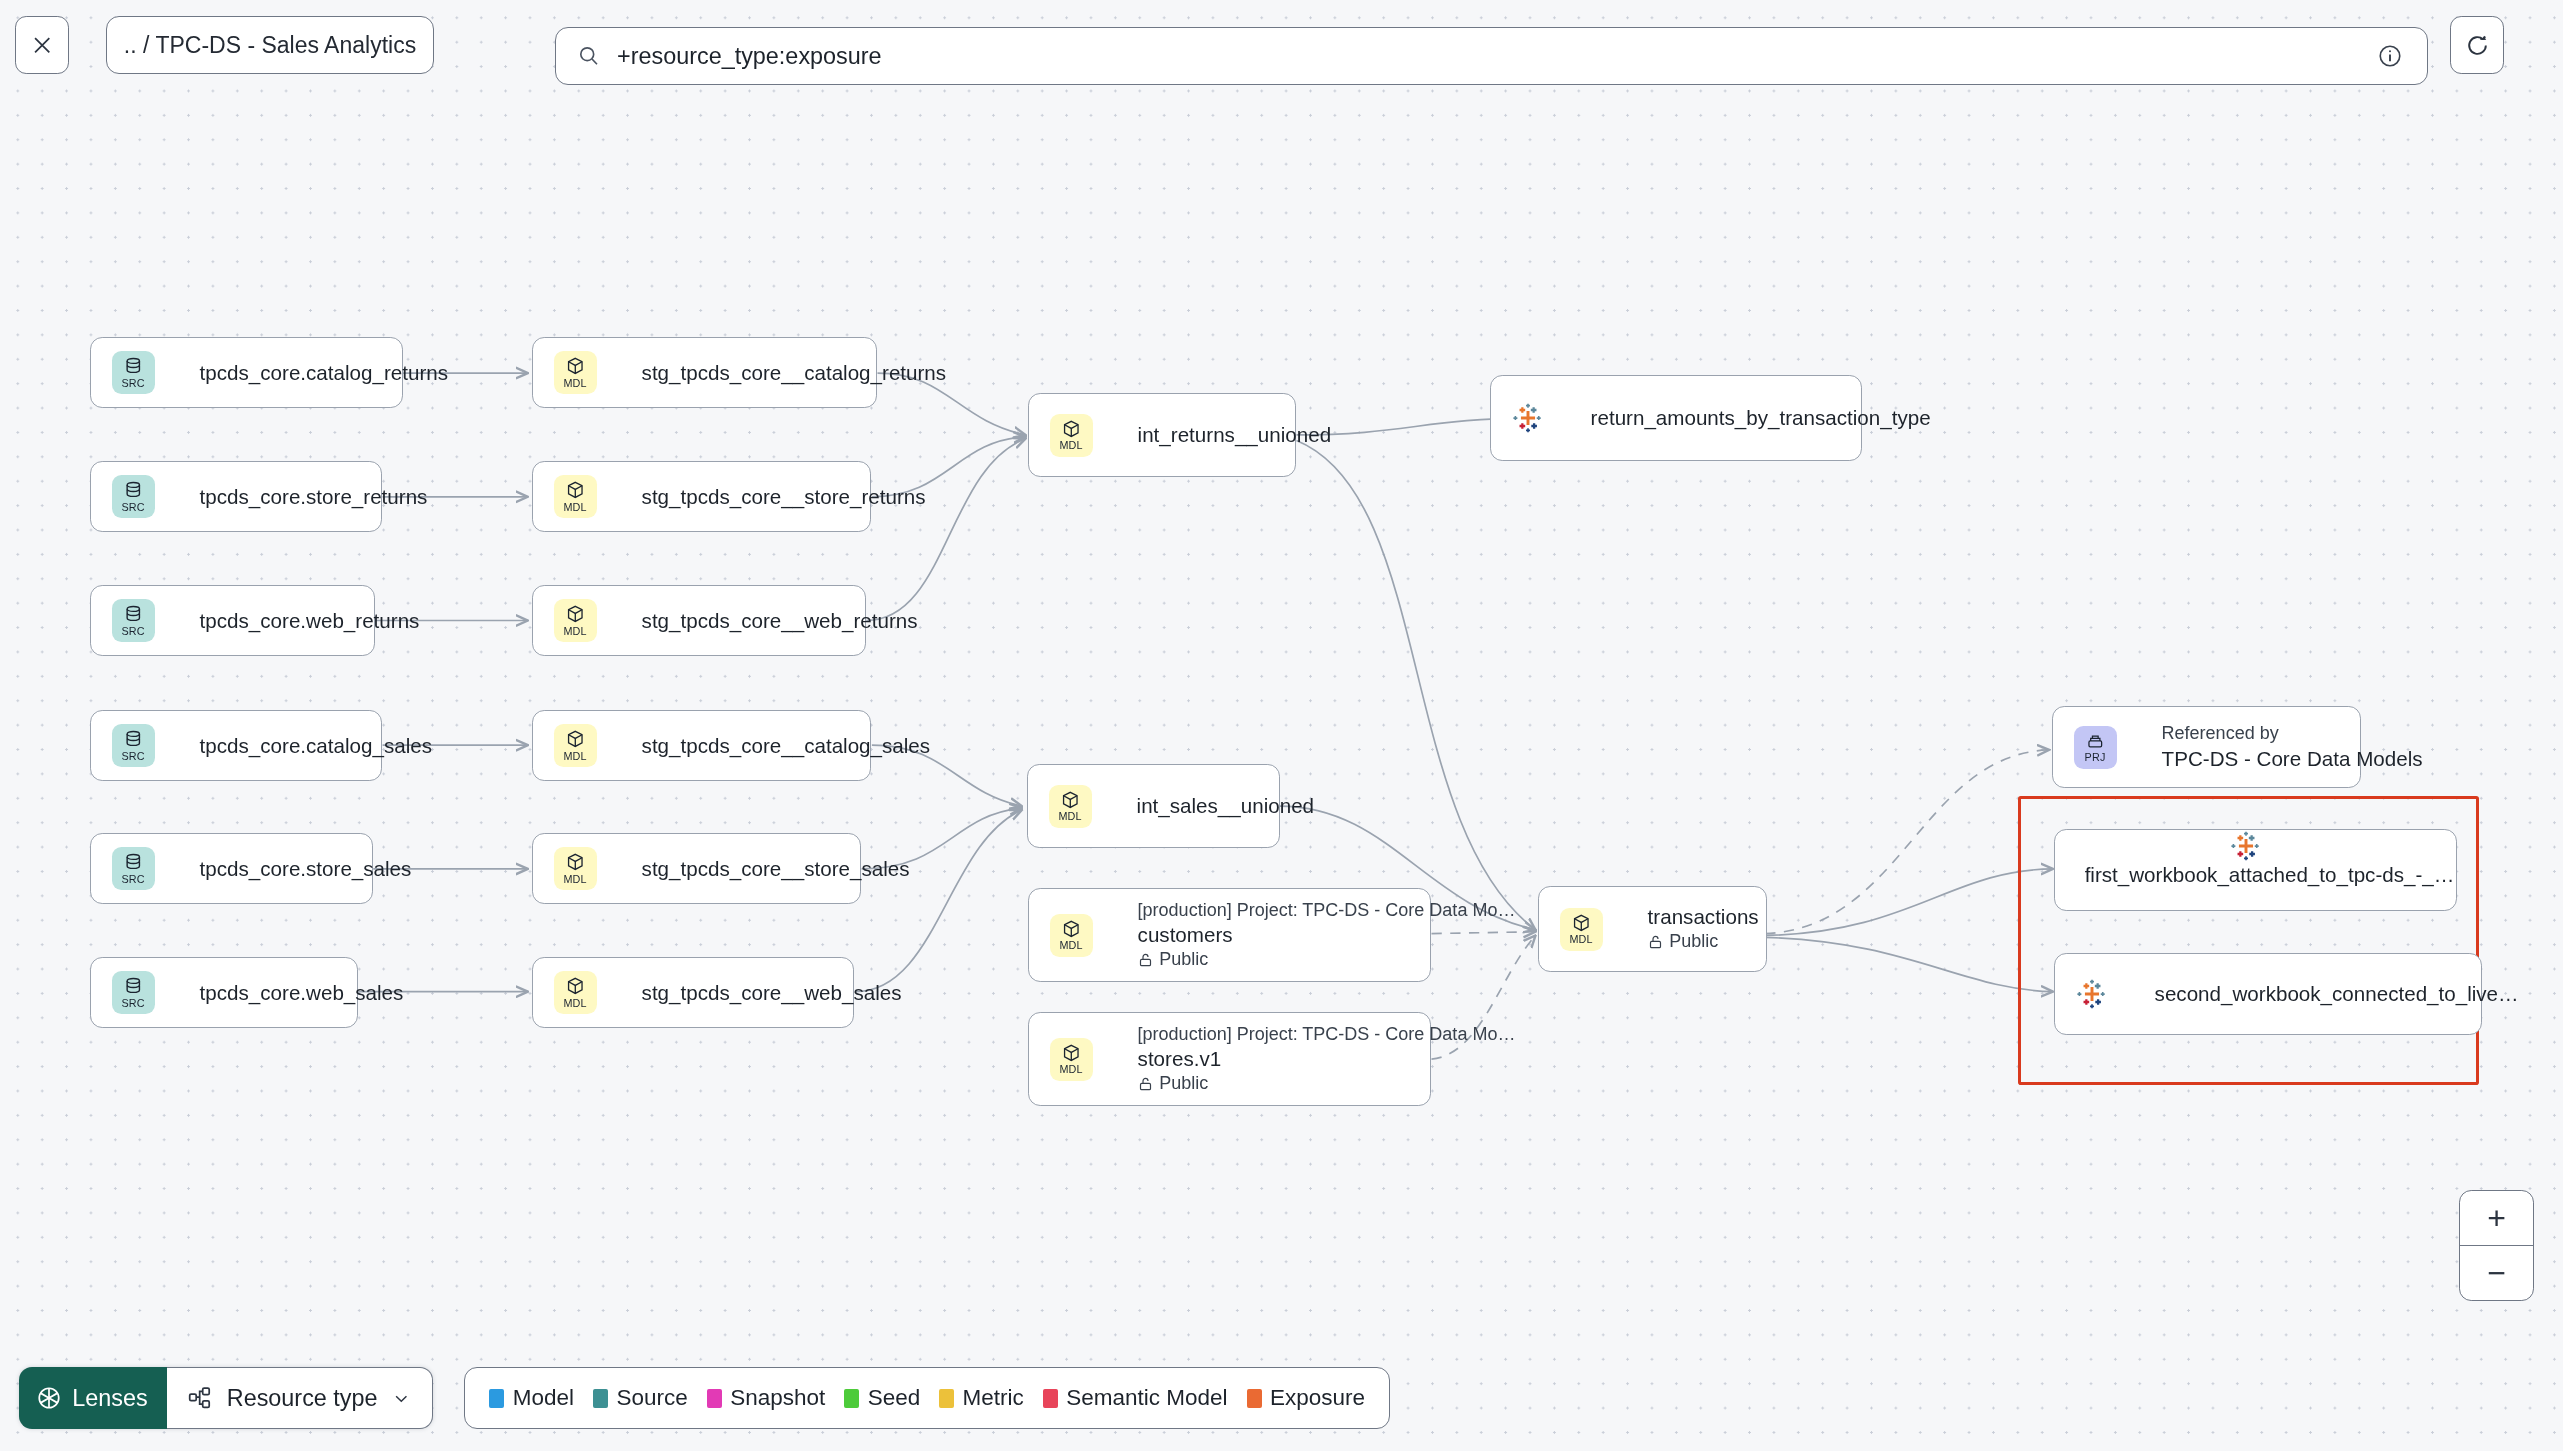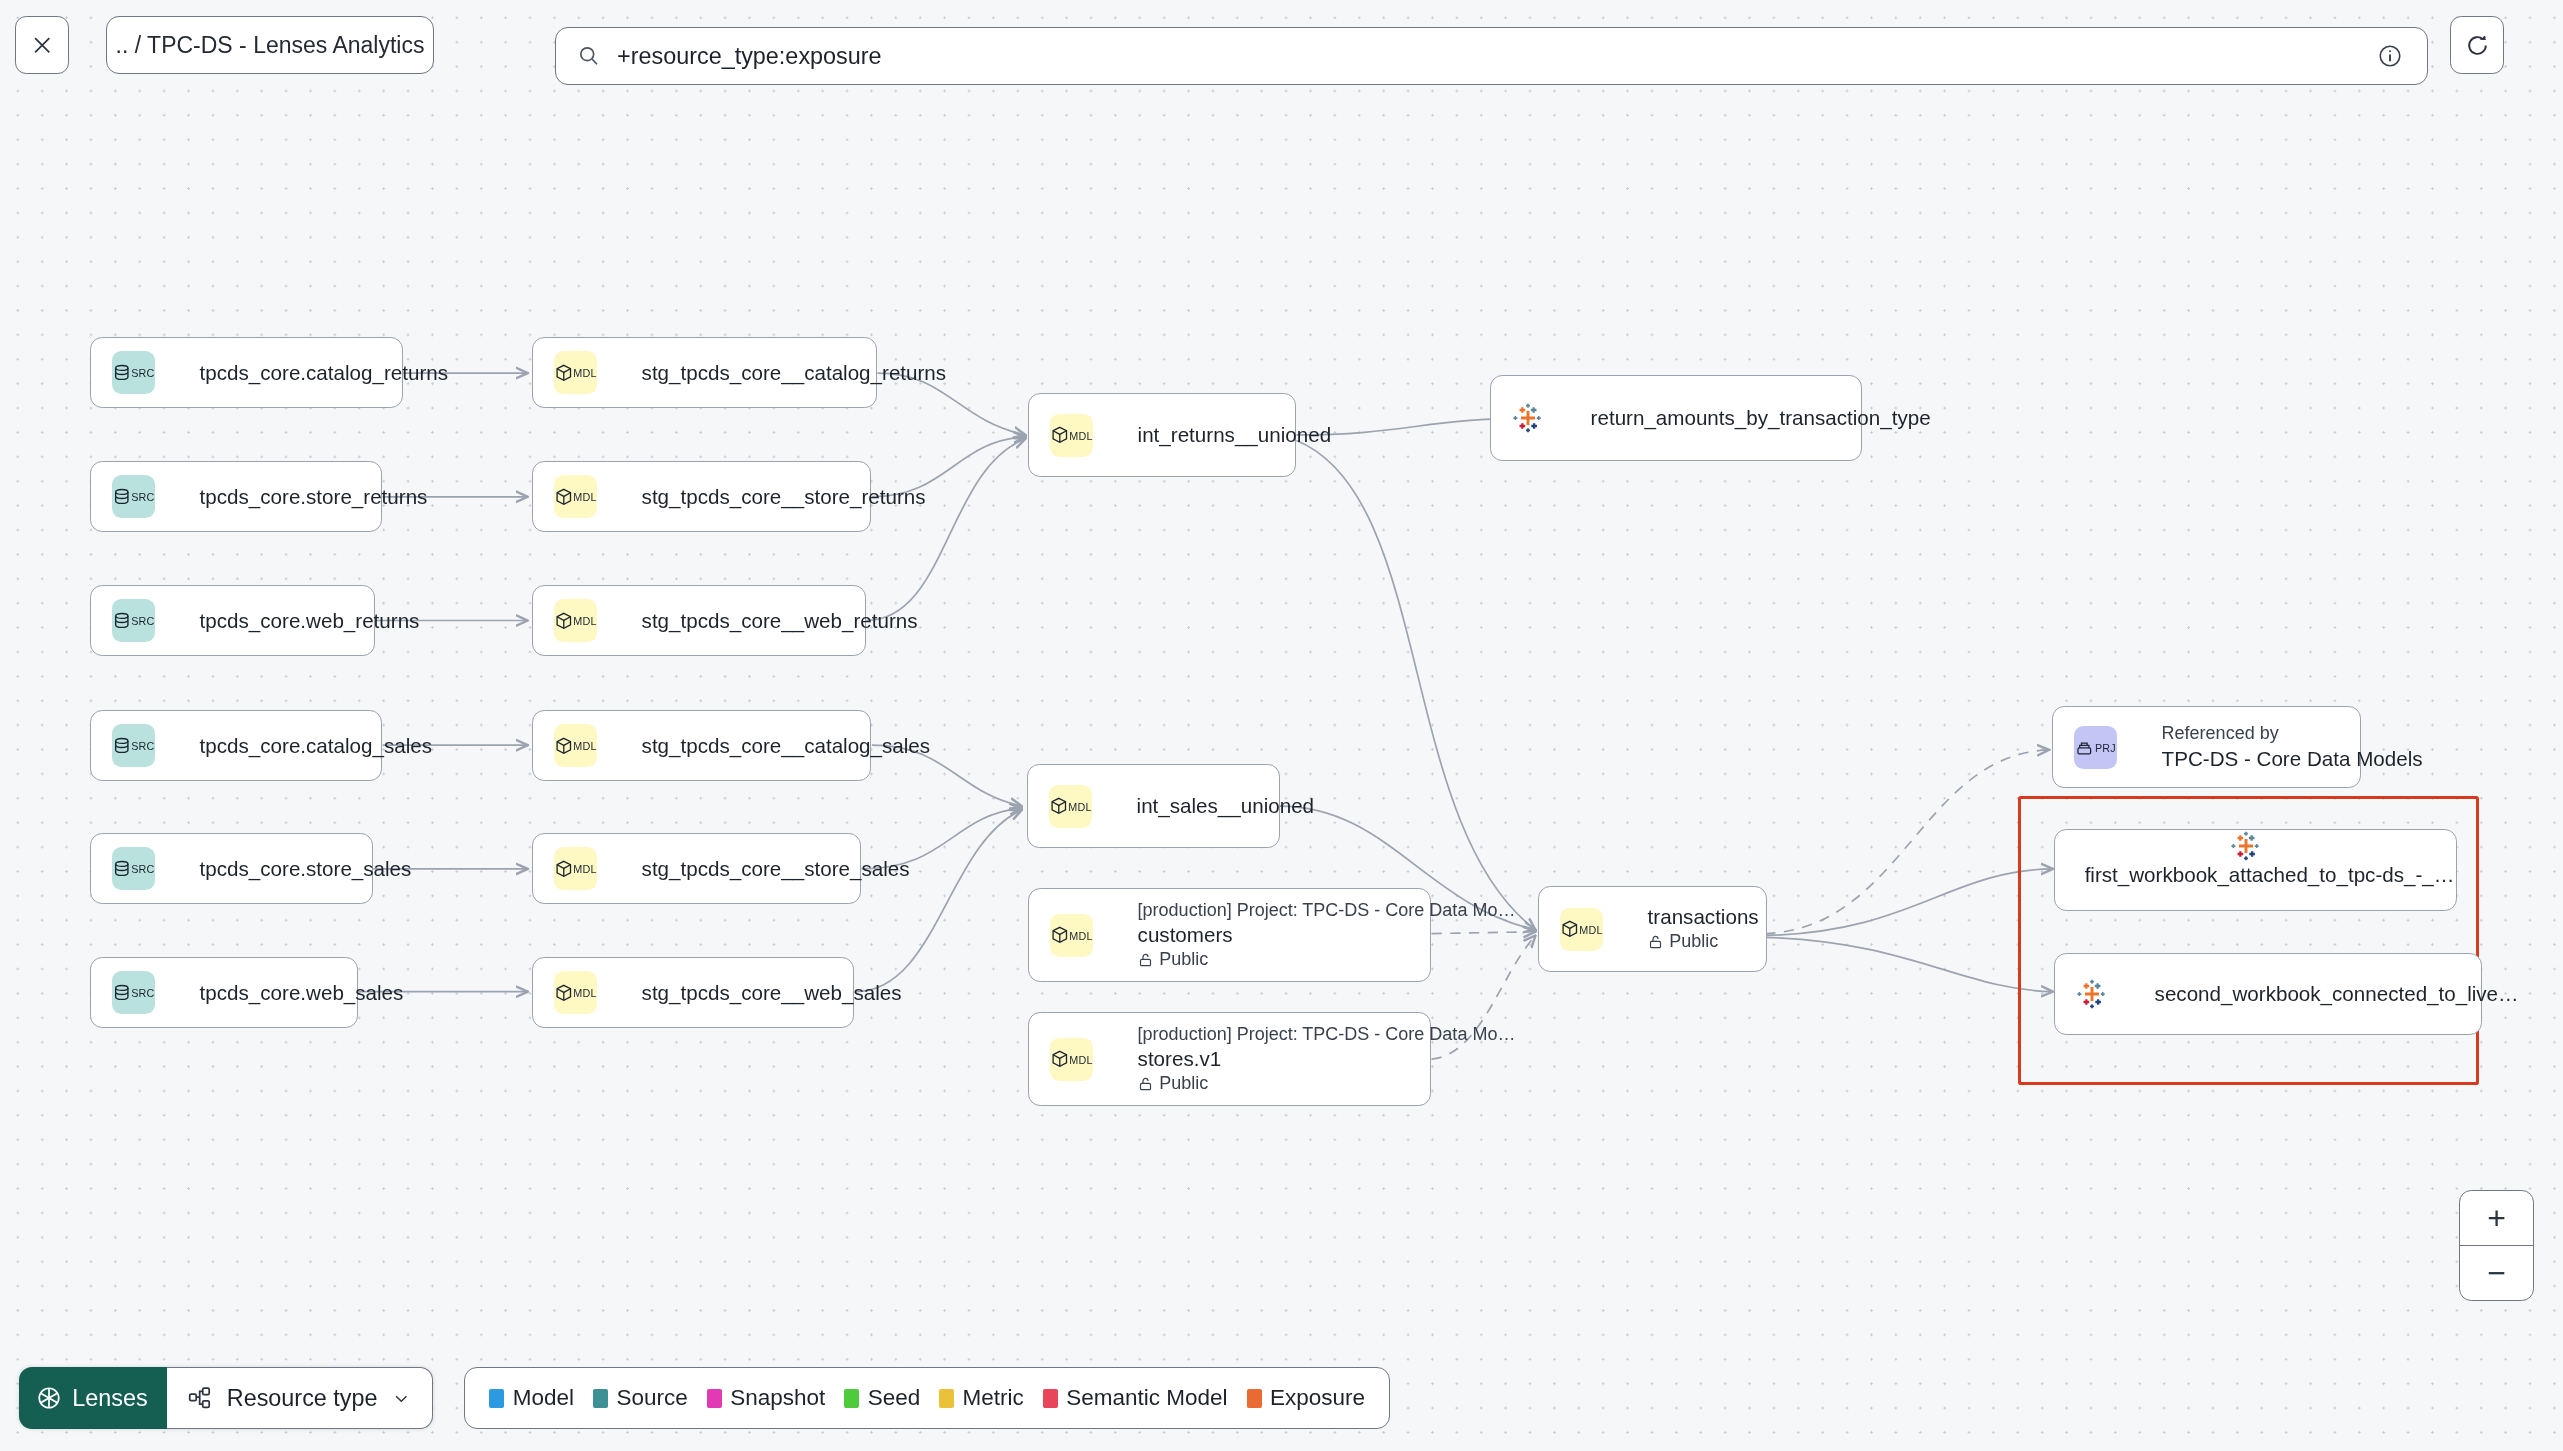--- a/index.html
+++ b/index.html
@@ -85,21 +85,21 @@
     border-radius: 12.2px;
     display: flex;
     align-items: center;
     padding: 0 20.6px 0 20.6px;
     z-index: 20;
   }
   .node .chip {
     flex: 0 0 auto;
     width: 43px; height: 43px;
     border-radius: 9.4px;
-    display: flex; flex-direction: row;
+    display: flex; flex-direction: column;
     align-items: center; justify-content: center;
     margin-right: 17px;
   }
   .chip-src { background: #b9e2de; }
   .chip-mdl { background: #fef9c3; }
   .chip-prj { background: #c3c6f5; }
   .chip-label {
     font-size: 10.8px;
     letter-spacing: 0.2px;
     color: #1b2430;
@@ -561,21 +561,21 @@
 </div>
 
 <div id="topbar">
   <div id="close-btn" class="tb-btn-square">
     <svg width="24.4" height="24.4" viewBox="0 0 24 24" fill="none" stroke="#2c3440" stroke-width="1.7">
         <path d="M5 5 19 19M19 5 5 19"></path>
       </svg>
   </div>
 
   <div id="breadcrumb">
-    <span>.. / TPC-DS - Lenses Analytics</span>
+    <span>.. / TPC-DS - Sales Analytics</span>
   </div>
 
   <div id="searchbar">
     <svg width="23.4" height="23.4" viewBox="0 0 24 24" fill="none" stroke="#4a5360" stroke-width="1.7">
         <circle cx="10.5" cy="10.5" r="6.6"></circle>
         <path d="M15.4 15.4 20.5 20.8"></path>
       </svg>
     <span id="search-input-text" title="Search">+resource_type:exposure</span>
     <svg id="info-icon" width="26" height="26" viewBox="0 0 24 24" fill="none" stroke="#3a424e" stroke-width="1.5">
         <circle cx="12" cy="12" r="9"></circle>

